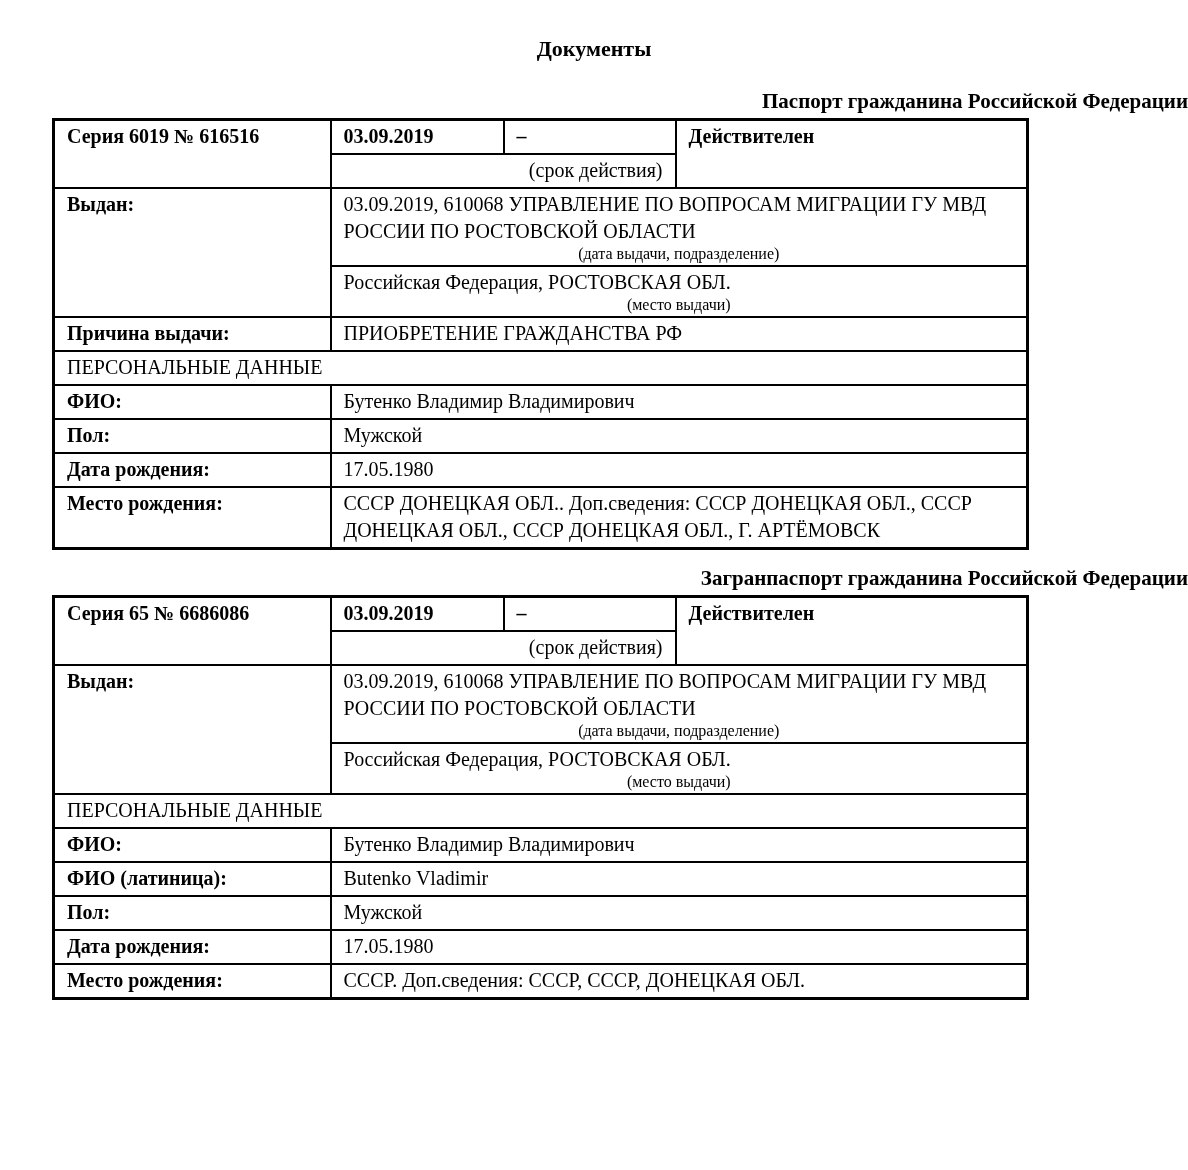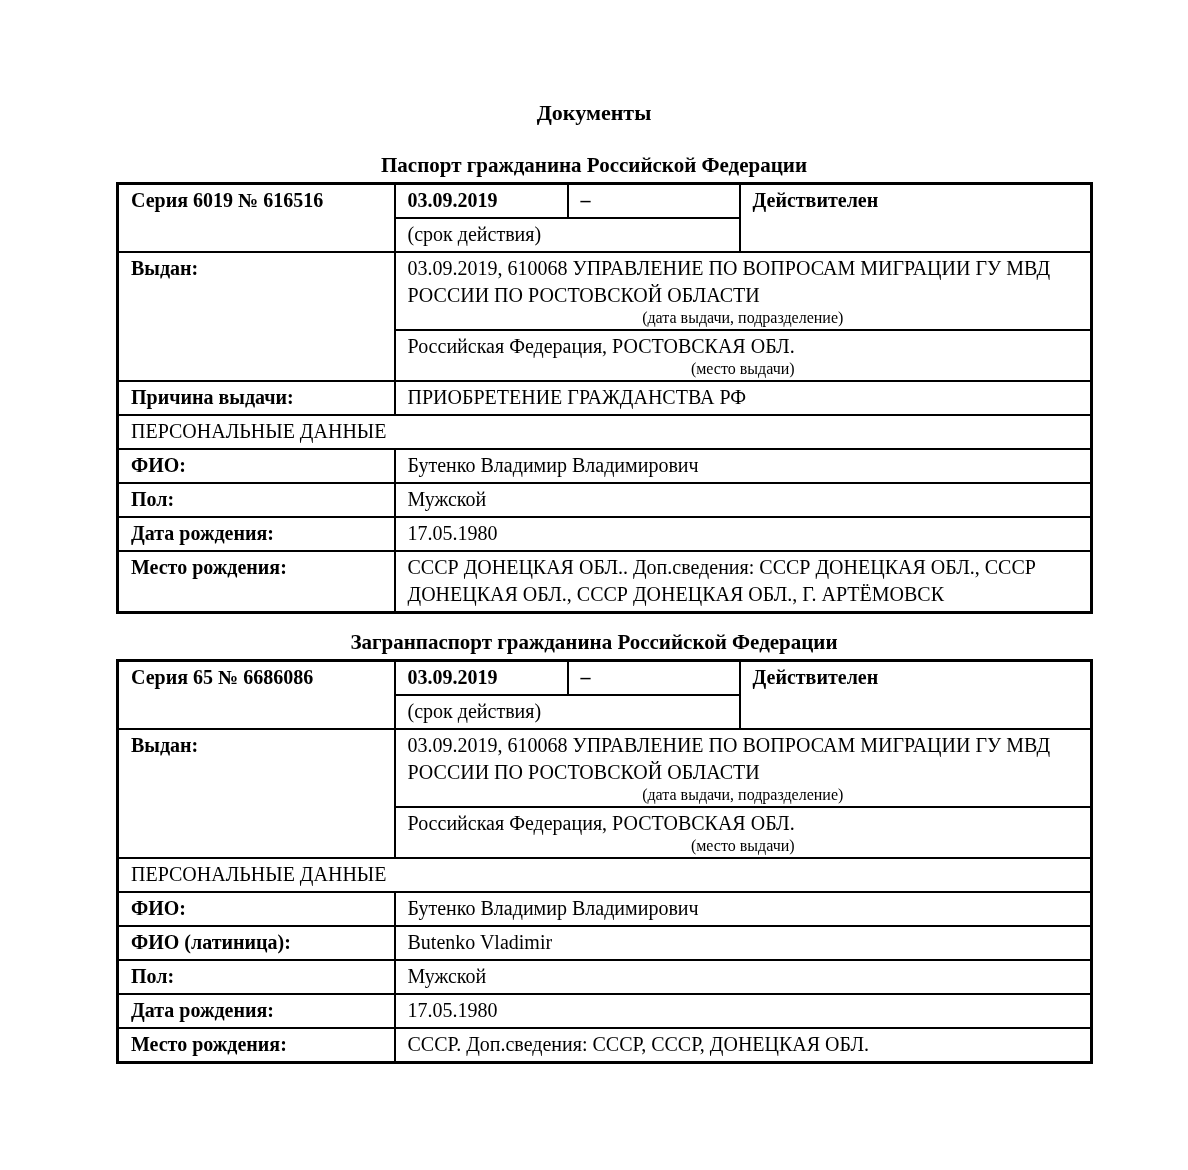--- a/index.html
+++ b/index.html
@@ -8,41 +8,41 @@
     background: #ffffff;
     color: #000000;
   }
   body {
     width: 1188px;
     height: 1170px;
     font-family: "Liberation Serif", serif;
     overflow: hidden;
   }
   .doc-title {
-    padding-top: 100px;
+    padding-top: 36px;
     text-align: center;
     font-weight: bold;
     font-size: 22px;
     line-height: 26px;
   }
   .section-heading {
     margin-top: 27px;
-    text-align: center;
+    text-align: right;
     font-weight: bold;
     font-size: 21px;
     line-height: 24px;
   }
   .section-heading.second {
     margin-top: 16px;
   }
   table.doc-table {
     border-collapse: collapse;
     table-layout: fixed;
     width: 974px;
-    margin: 5px 0 0 116px;
+    margin: 5px 0 0 52px;
     border: 3px solid #000;
   }
   table.doc-table td {
     border: 2px solid #000;
     padding: 2px 12px 3px 12px;
     font-size: 20px;
     line-height: 27px;
     vertical-align: top;
     overflow: hidden;
   }
@@ -51,21 +51,21 @@
   td.label-cell { font-weight: bold; }
   .caption {
     font-size: 16px;
     line-height: 17px;
     text-align: center;
     font-weight: normal;
   }
   td.caption-cell {
     font-size: 14px;
     line-height: 17px;
-    text-align: left;
+    text-align: right;
     padding-top: 3px;
     padding-bottom: 4px;
   }
   tr.slim td { height: 26px; }
 </style>
 </head>
 <body>
 
 <div class="doc-title">Документы</div>
 

